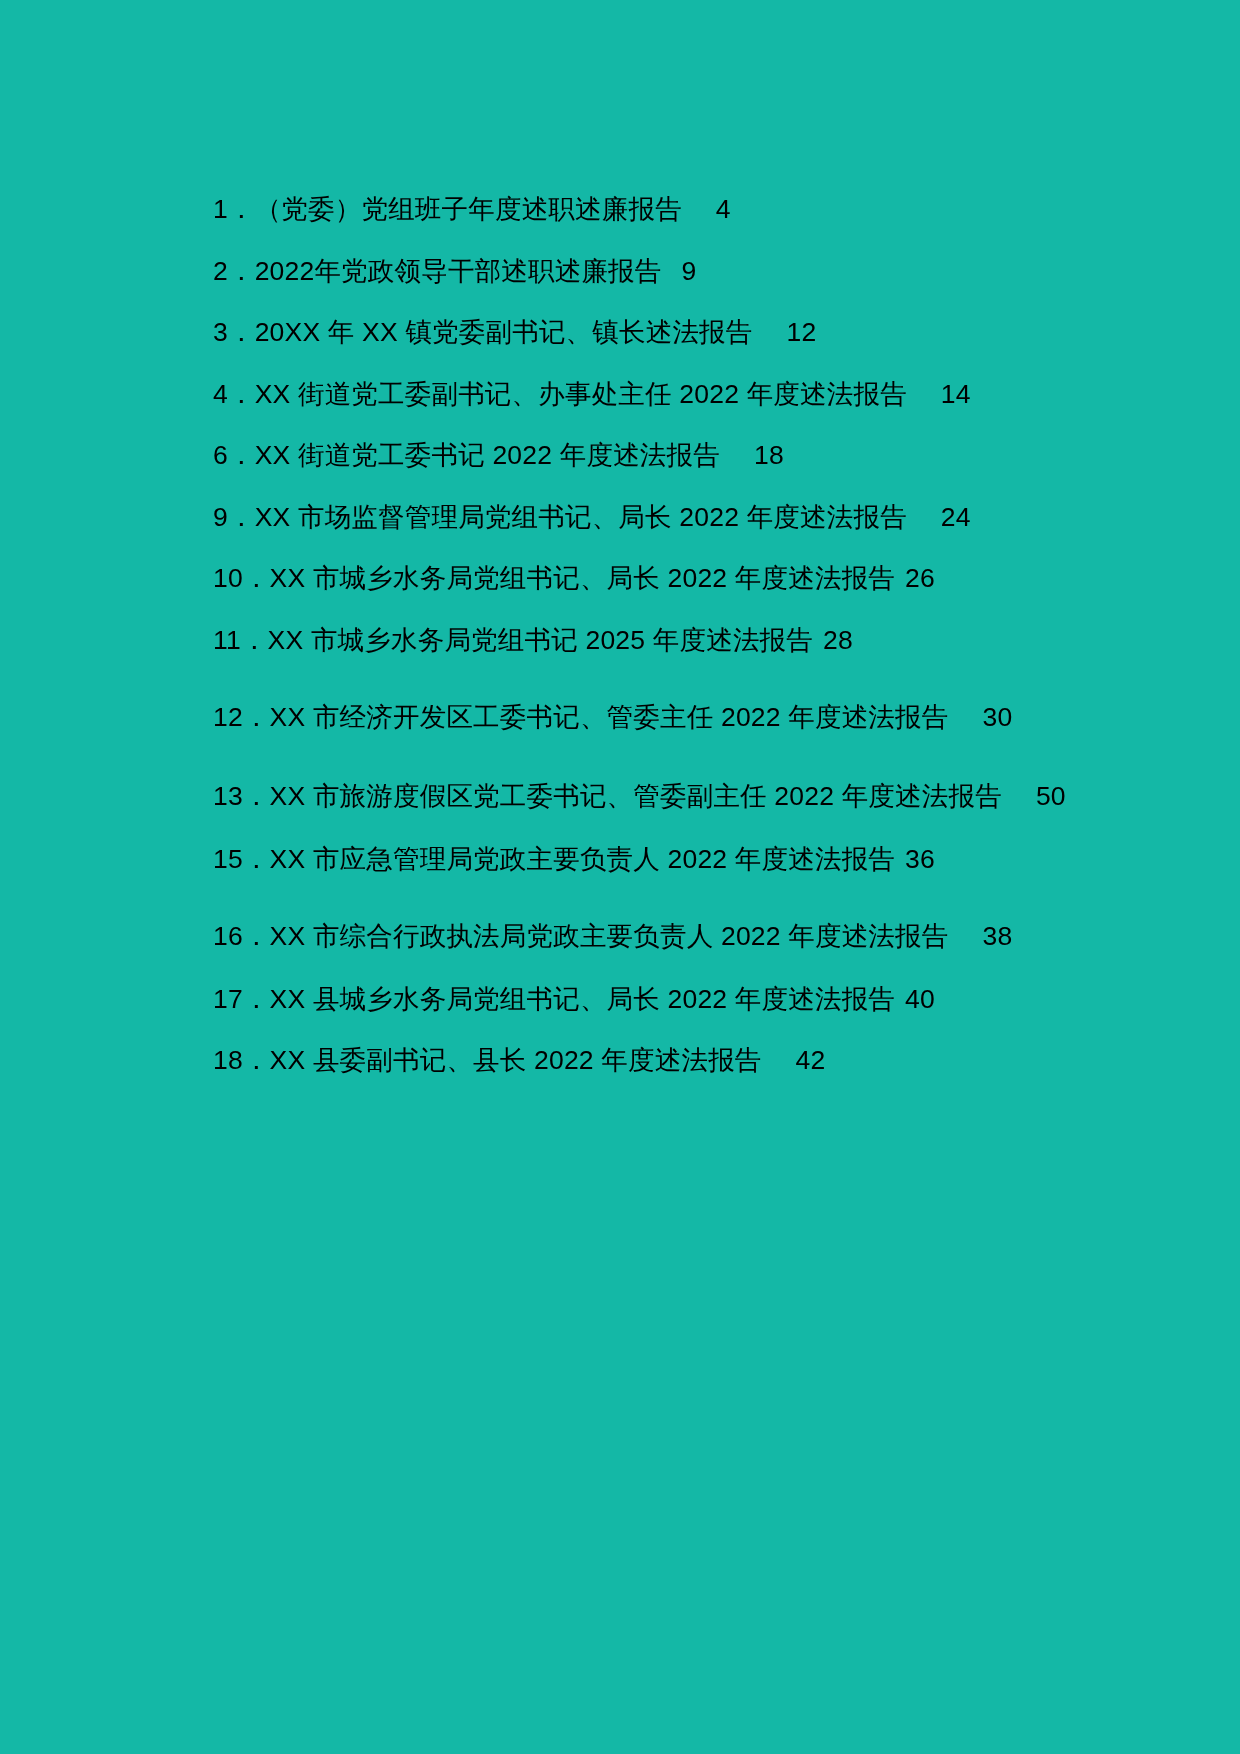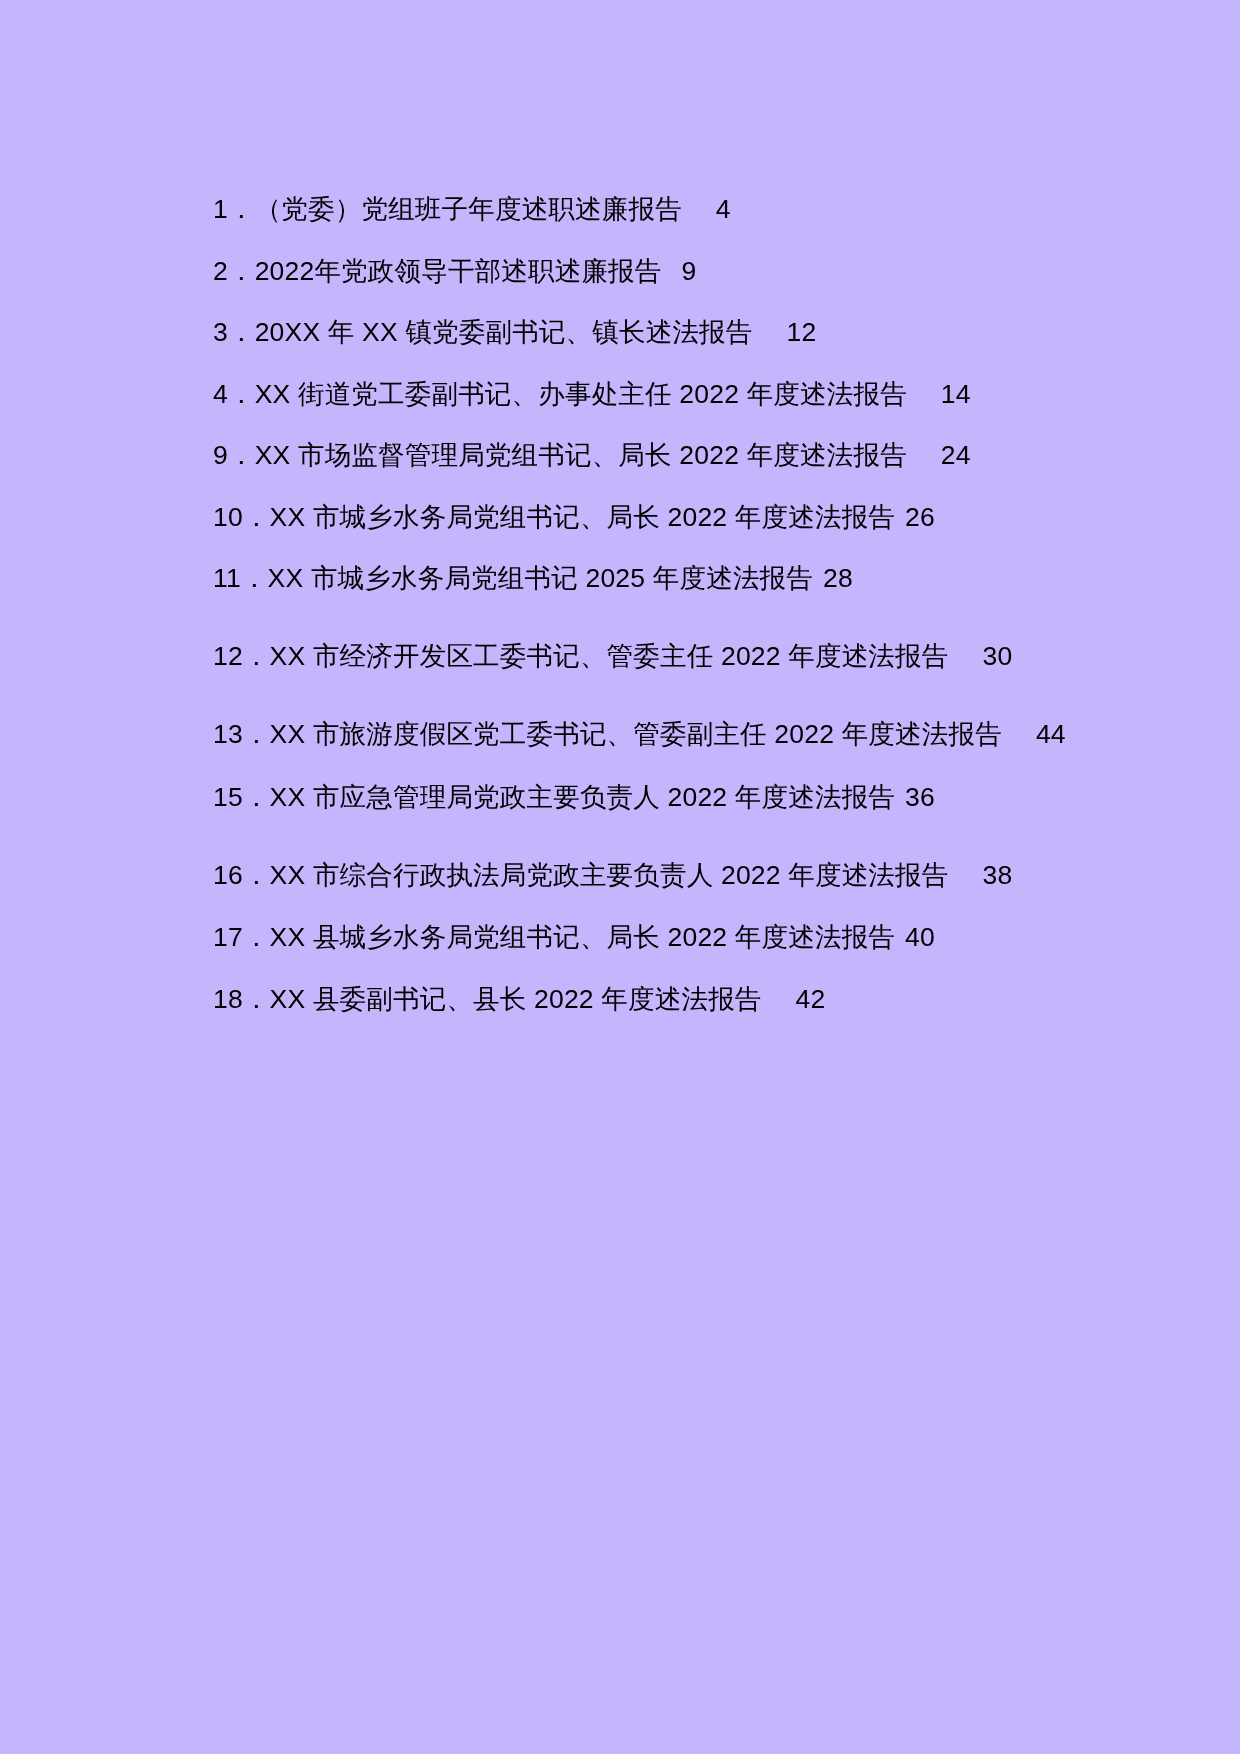--- a/index.html
+++ b/index.html
@@ -11,21 +11,21 @@
     height: 1754px;
     background: #ffffff;
     font-family: "Liberation Sans", "DejaVu Sans", sans-serif;
     color: #000000;
     overflow: hidden;
   }
   .page {
     position: relative;
     width: 1240px;
     height: 1754px;
-    background: #c4b5fd;
+    background: #14b8a6;
     box-sizing: border-box;
     padding: 196px 155px 0 155px;
   }
   .toc {
     display: block;
     width: 100%;
   }
   .toc-entry {
     display: block;
     width: 100%;
@@ -69,23 +69,24 @@
 </style>
 </head>
 <body>
 
 <div class="page">
   <div class="toc" id="toc-root">
       <div class="toc-entry"><span class="indent"></span><span class="num">1．</span><span class="title">（党委）党组班子年度述职述廉报告</span><span class="gap-wide"></span><span class="pageno">4</span></div>
       <div class="toc-entry"><span class="indent"></span><span class="num">2．</span><span class="title">2022年党政领导干部述职述廉报告</span><span class="gap-med"></span><span class="pageno">9</span></div>
       <div class="toc-entry"><span class="indent"></span><span class="num">3．</span><span class="title">20XX 年 XX 镇党委副书记、镇长述法报告</span><span class="gap-wide"></span><span class="pageno">12</span></div>
       <div class="toc-entry"><span class="indent"></span><span class="num">4．</span><span class="title">XX 街道党工委副书记、办事处主任 2022 年度述法报告</span><span class="gap-wide"></span><span class="pageno">14</span></div>
+      <div class="toc-entry"><span class="indent"></span><span class="num">6．</span><span class="title">XX 街道党工委书记 2022 年度述法报告</span><span class="gap-wide"></span><span class="pageno">18</span></div>
       <div class="toc-entry"><span class="indent"></span><span class="num">9．</span><span class="title">XX 市场监督管理局党组书记、局长 2022 年度述法报告</span><span class="gap-wide"></span><span class="pageno">24</span></div>
       <div class="toc-entry"><span class="indent"></span><span class="num">10．</span><span class="title">XX 市城乡水务局党组书记、局长 2022 年度述法报告</span><span class="gap-narrow"></span><span class="pageno">26</span></div>
       <div class="toc-entry"><span class="indent"></span><span class="num">11．</span><span class="title">XX 市城乡水务局党组书记 2025 年度述法报告</span><span class="gap-narrow"></span><span class="pageno">28</span></div>
       <div class="toc-entry wrapped"><span class="indent"></span><span class="num">12．</span><span class="title">XX 市经济开发区工委书记、管委主任 2022 年度述法报告</span><span class="gap-wide"></span><span class="pageno">30</span></div>
-      <div class="toc-entry wrapped"><span class="indent"></span><span class="num">13．</span><span class="title">XX 市旅游度假区党工委书记、管委副主任 2022 年度述法报告</span><span class="gap-wide"></span><span class="pageno">44</span></div>
+      <div class="toc-entry wrapped"><span class="indent"></span><span class="num">13．</span><span class="title">XX 市旅游度假区党工委书记、管委副主任 2022 年度述法报告</span><span class="gap-wide"></span><span class="pageno">50</span></div>
       <div class="toc-entry"><span class="indent"></span><span class="num">15．</span><span class="title">XX 市应急管理局党政主要负责人 2022 年度述法报告</span><span class="gap-narrow"></span><span class="pageno">36</span></div>
       <div class="toc-entry wrapped"><span class="indent"></span><span class="num">16．</span><span class="title">XX 市综合行政执法局党政主要负责人 2022 年度述法报告</span><span class="gap-wide"></span><span class="pageno">38</span></div>
       <div class="toc-entry"><span class="indent"></span><span class="num">17．</span><span class="title">XX 县城乡水务局党组书记、局长 2022 年度述法报告</span><span class="gap-narrow"></span><span class="pageno">40</span></div>
       <div class="toc-entry"><span class="indent"></span><span class="num">18．</span><span class="title">XX 县委副书记、县长 2022 年度述法报告</span><span class="gap-wide"></span><span class="pageno">42</span></div>
     </div>
 </div>
 
 </body></html>

